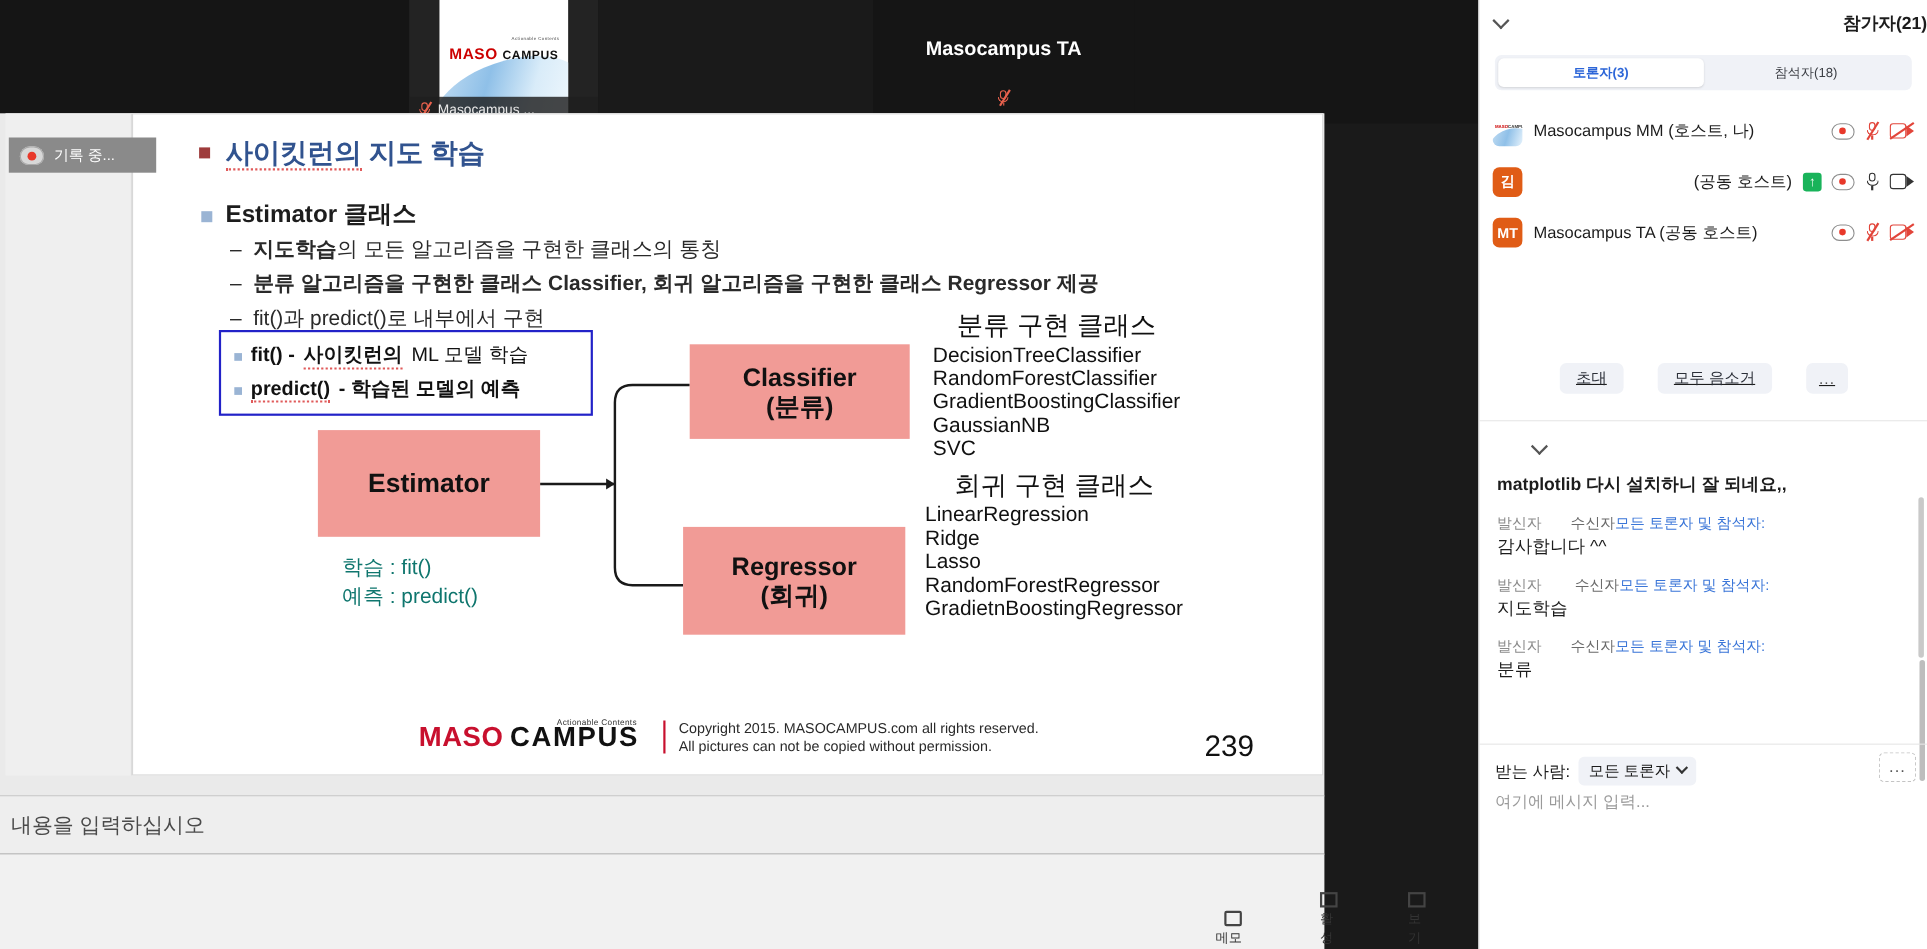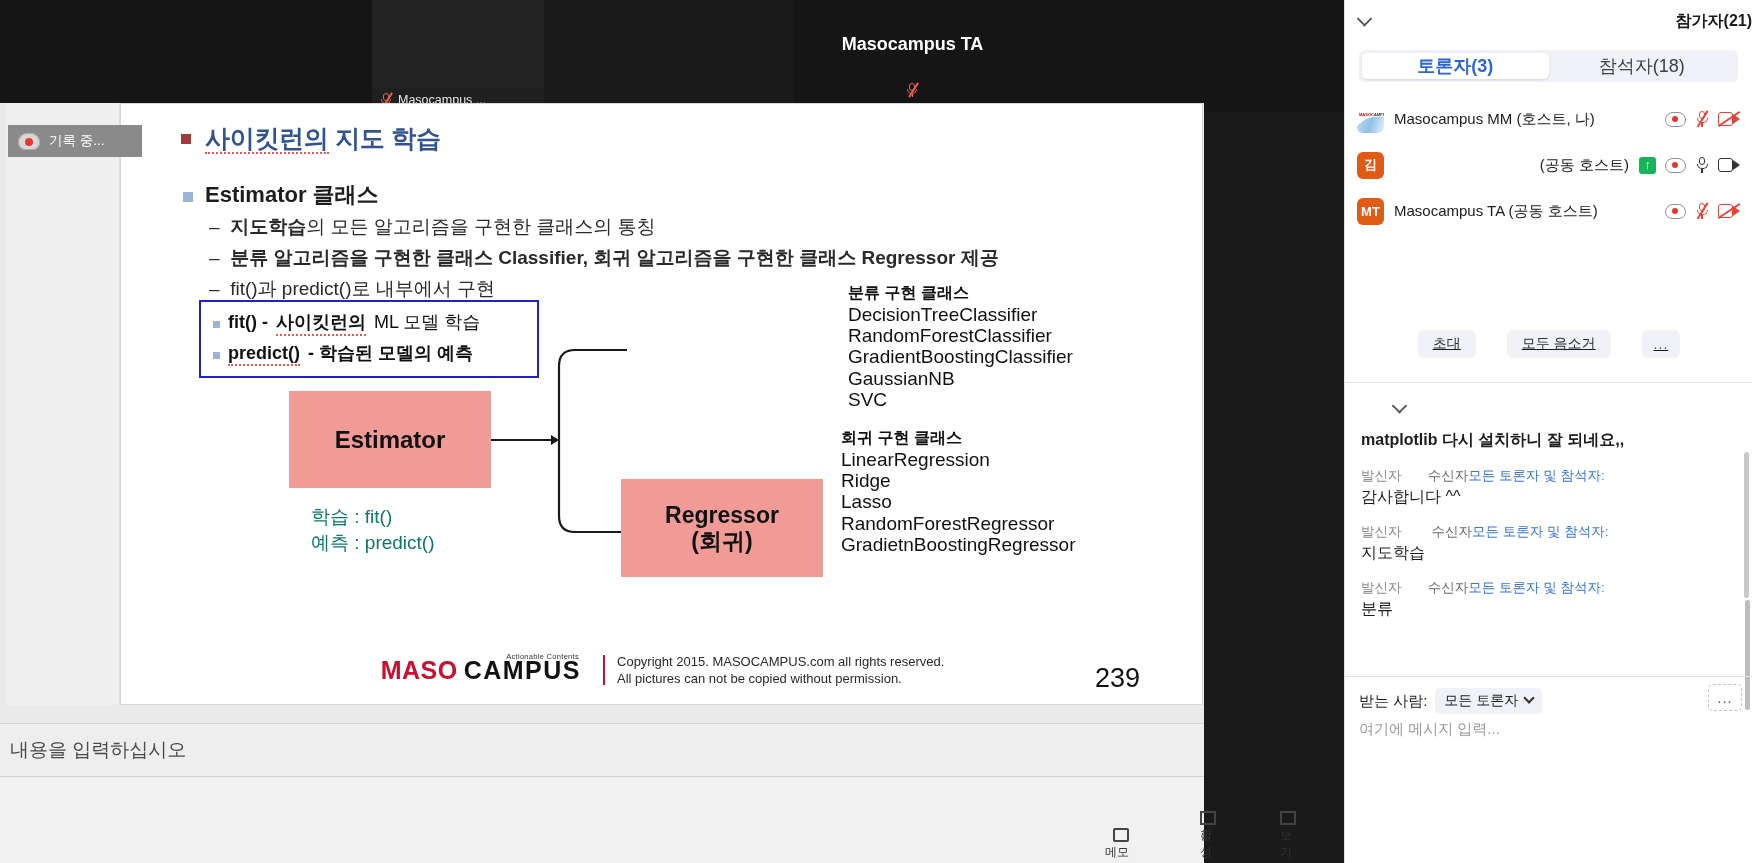--- a/index.html
+++ b/index.html
@@ -207,21 +207,21 @@
   .est-legend {
     position: absolute; left: 190px; top: 400px;
     font-size: 19px; color: #0f766e; line-height: 1.35; text-align: left;
   }
 
   
   #connectors { position: absolute; left: 0; top: 0; width: 1083px; height: 602px; }
 
   
   .clslist { position: absolute; font-size: 19px; color: #111; line-height: 1.12; white-space: nowrap; }
-  .clslist .hd { font-weight: bold; font-size: 16px; display: block; margin-bottom: 2px; }
+  .clslist .hd { font-weight: normal; font-size: 24px; display: block; margin-bottom: 2px; text-align: center; }
   .clslist .it { display: block; }
   #cls-classify { left: 727px; top: 180px; }
   #cls-regress { left: 720px; top: 325px; }
 
   
   #slide-footer {
     position: absolute; left: 0; bottom: 16px; width: 1083px;
     display: flex; align-items: center; justify-content: center; gap: 0;
   }
   .foot-logo { display: flex; align-items: flex-end; position: relative; padding-right: 10px; }
@@ -289,21 +289,21 @@
   
   #p-tabs {
     margin: 8px 14px 0 14px;
     height: 32px;
     background: #f0f2f7;
     border-radius: 6px;
     display: flex; padding: 3px;
   }
   .p-tab {
     flex: 1; display: flex; align-items: center; justify-content: center;
-    border-radius: 5px; font-size: 18px; color: #3c3f45;
+    border-radius: 5px; font-size: 12px; color: #3c3f45;
     cursor: pointer;
   }
   .p-tab.active { background: #fff; color: #2d66d8; font-weight: bold; box-shadow: 0 1px 2px rgba(0,0,0,.12); }
 
   
   #p-list { margin-top: 14px; }
   .p-row {
     display: flex; align-items: center;
     height: 46px;
     padding: 0 12px 0 12px;
@@ -455,20 +455,28 @@
 </head>
 <body>
 
 <div id="root">
 
   <div id="meeting">
 
     <div id="video-strip">
       <div class="vid-tile t1"></div>
       <div class="vid-tile t2">
+        <div class="maso-thumb">
+          <div class="wave"></div>
+          <div class="ac">Actionable Contents</div>
+          <div class="logo">
+            <span class="m1">MASO</span>
+            <span class="m2">CAMPUS</span>
+          </div>
+        </div>
         <div class="vid-label">
           <span class="mic-muted">
             <span class="body"></span>
               <span class="arc"></span>
               <span class="stem"></span>
               <span class="slash"></span>
           </span>
           <span>Masocampus ...</span>
         </div>
       </div>
@@ -524,20 +532,24 @@
         </div>
         <div class="line">
           <span class="bl"></span>
           <span class="bold sp-under">predict()</span>
           <span class="bold"> - 학습된 모델의 예측</span>
         </div>
       </div>
 
       <div class="pbox" id="box-estimator">
         <span>Estimator</span>
+      </div>
+      <div class="pbox" id="box-classifier">
+        <span>Classifier</span>
+        <span>(분류)</span>
       </div>
       <div class="pbox" id="box-regressor">
         <span>Regressor</span>
         <span>(회귀)</span>
       </div>
 
       <div class="est-legend">
         <div>학습 : fit()</div>
         <div>예측 : predict()</div>
       </div>

